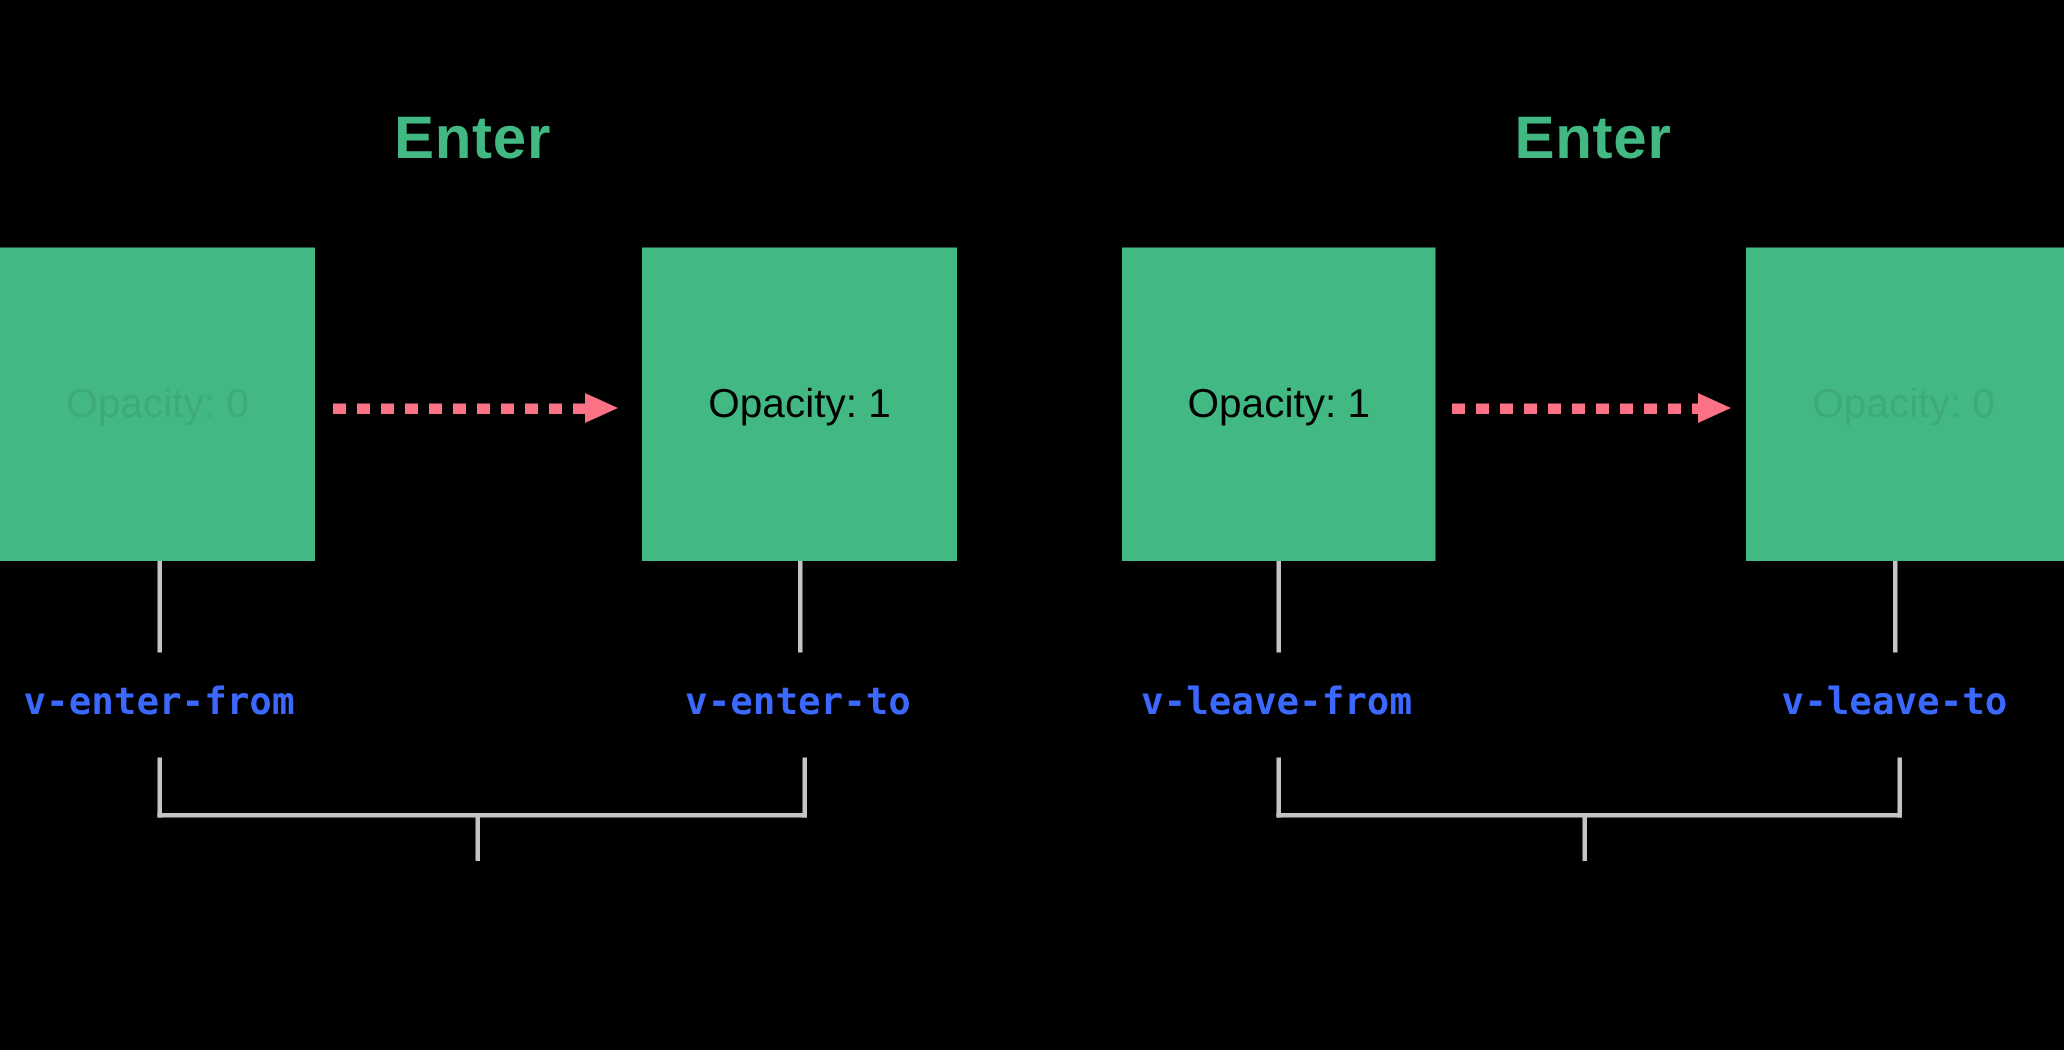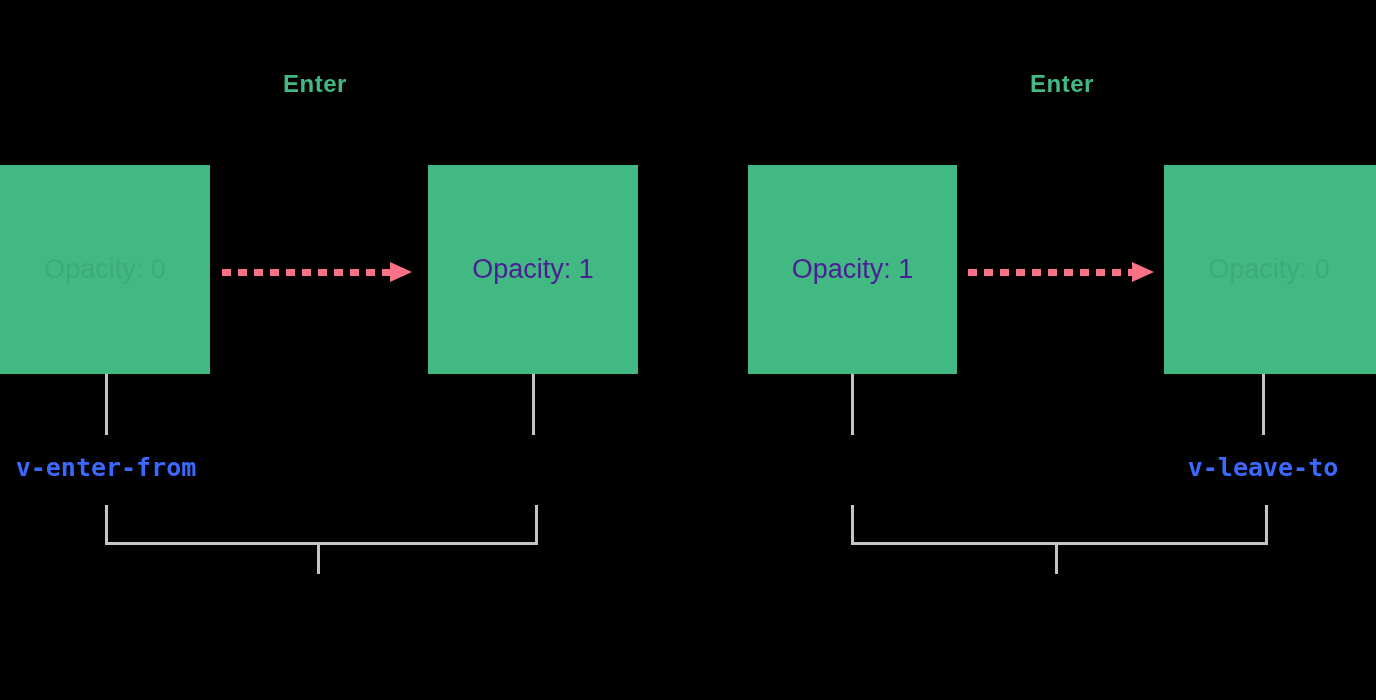--- a/index.html
+++ b/index.html
@@ -13,21 +13,21 @@
     height: 700px;
     background: #000000;
     overflow: hidden;
     font-family: "Liberation Sans", sans-serif;
   }
 
   
   .section-title {
     position: absolute;
     font-family: "Liberation Sans", sans-serif;
-    font-size: 24px;
+    font-size: 40px;
     font-weight: bold;
     color: #42b883;
     letter-spacing: 0.5px;
     text-align: center;
     white-space: nowrap;
   }
   .title-enter { left: 215px; top: 70px; width: 200px; }
   .title-leave { left: 962px; top: 70px; width: 200px; }
 
   
@@ -42,21 +42,21 @@
   }
   .box-1 { left: -22px;   width: 232px; }
   .box-2 { left: 428px;   width: 210px; }
   .box-3 { left: 748px;   width: 209px; }
   .box-4 { left: 1164px;  width: 234px; }
 
   .box-label {
     font-family: "Liberation Sans", sans-serif;
     font-size: 27px;
     font-weight: 400;
-    color: #4c1d95;
+    color: #000000;
     white-space: nowrap;
   }
   .box-label.faded {
     color: #000000;
     opacity: 0.07;
   }
   
   .box-1 .box-label { transform: translateX(11px); }
   .box-4 .box-label { transform: translateX(-12px); }
 
@@ -174,20 +174,22 @@
     <div class="shaft"></div>
     <div class="head"></div>
   </div>
 
   <div class="stem stem-1"></div>
   <div class="stem stem-2"></div>
   <div class="stem stem-3"></div>
   <div class="stem stem-4"></div>
 
   <div class="class-label lbl-enter-from">v-enter-from</div>
+  <div class="class-label lbl-enter-to">v-enter-to</div>
+  <div class="class-label lbl-leave-from">v-leave-from</div>
   <div class="class-label lbl-leave-to">v-leave-to</div>
 
   <div class="bracket bracket-enter"></div>
   <div class="bracket-stem bracket-stem-enter"></div>
   <div class="bracket bracket-leave"></div>
   <div class="bracket-stem bracket-stem-leave"></div>
 
 
 </div>
 

